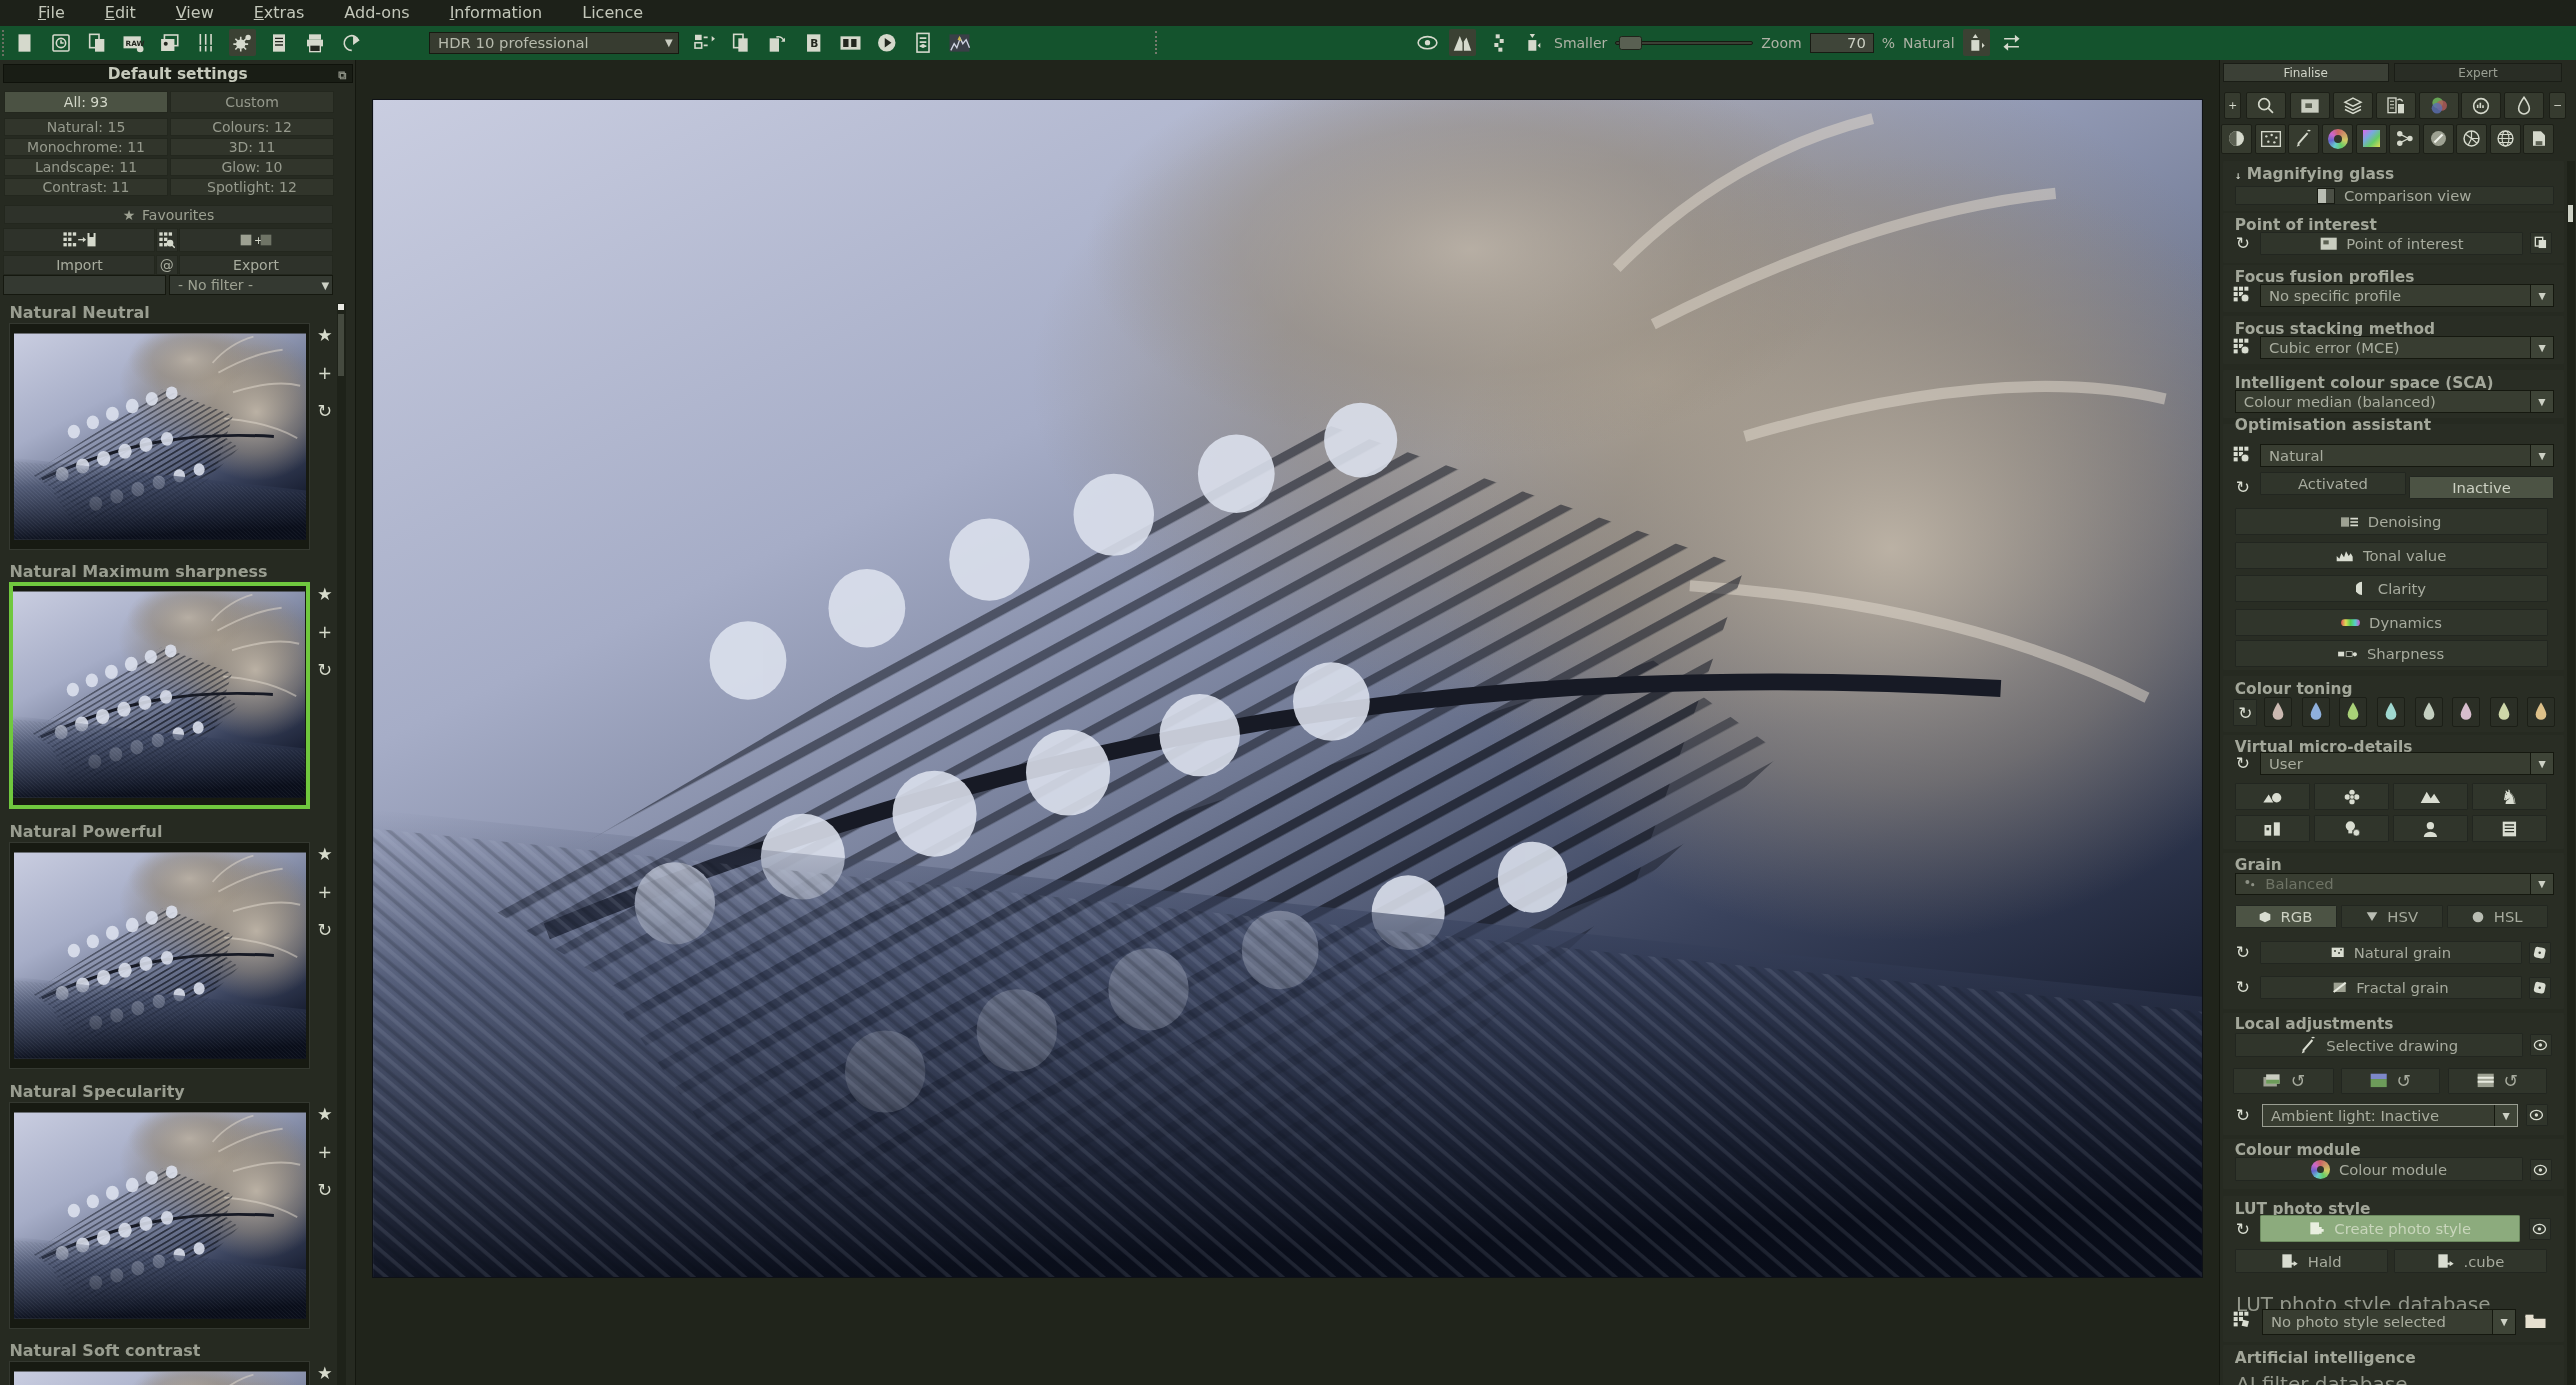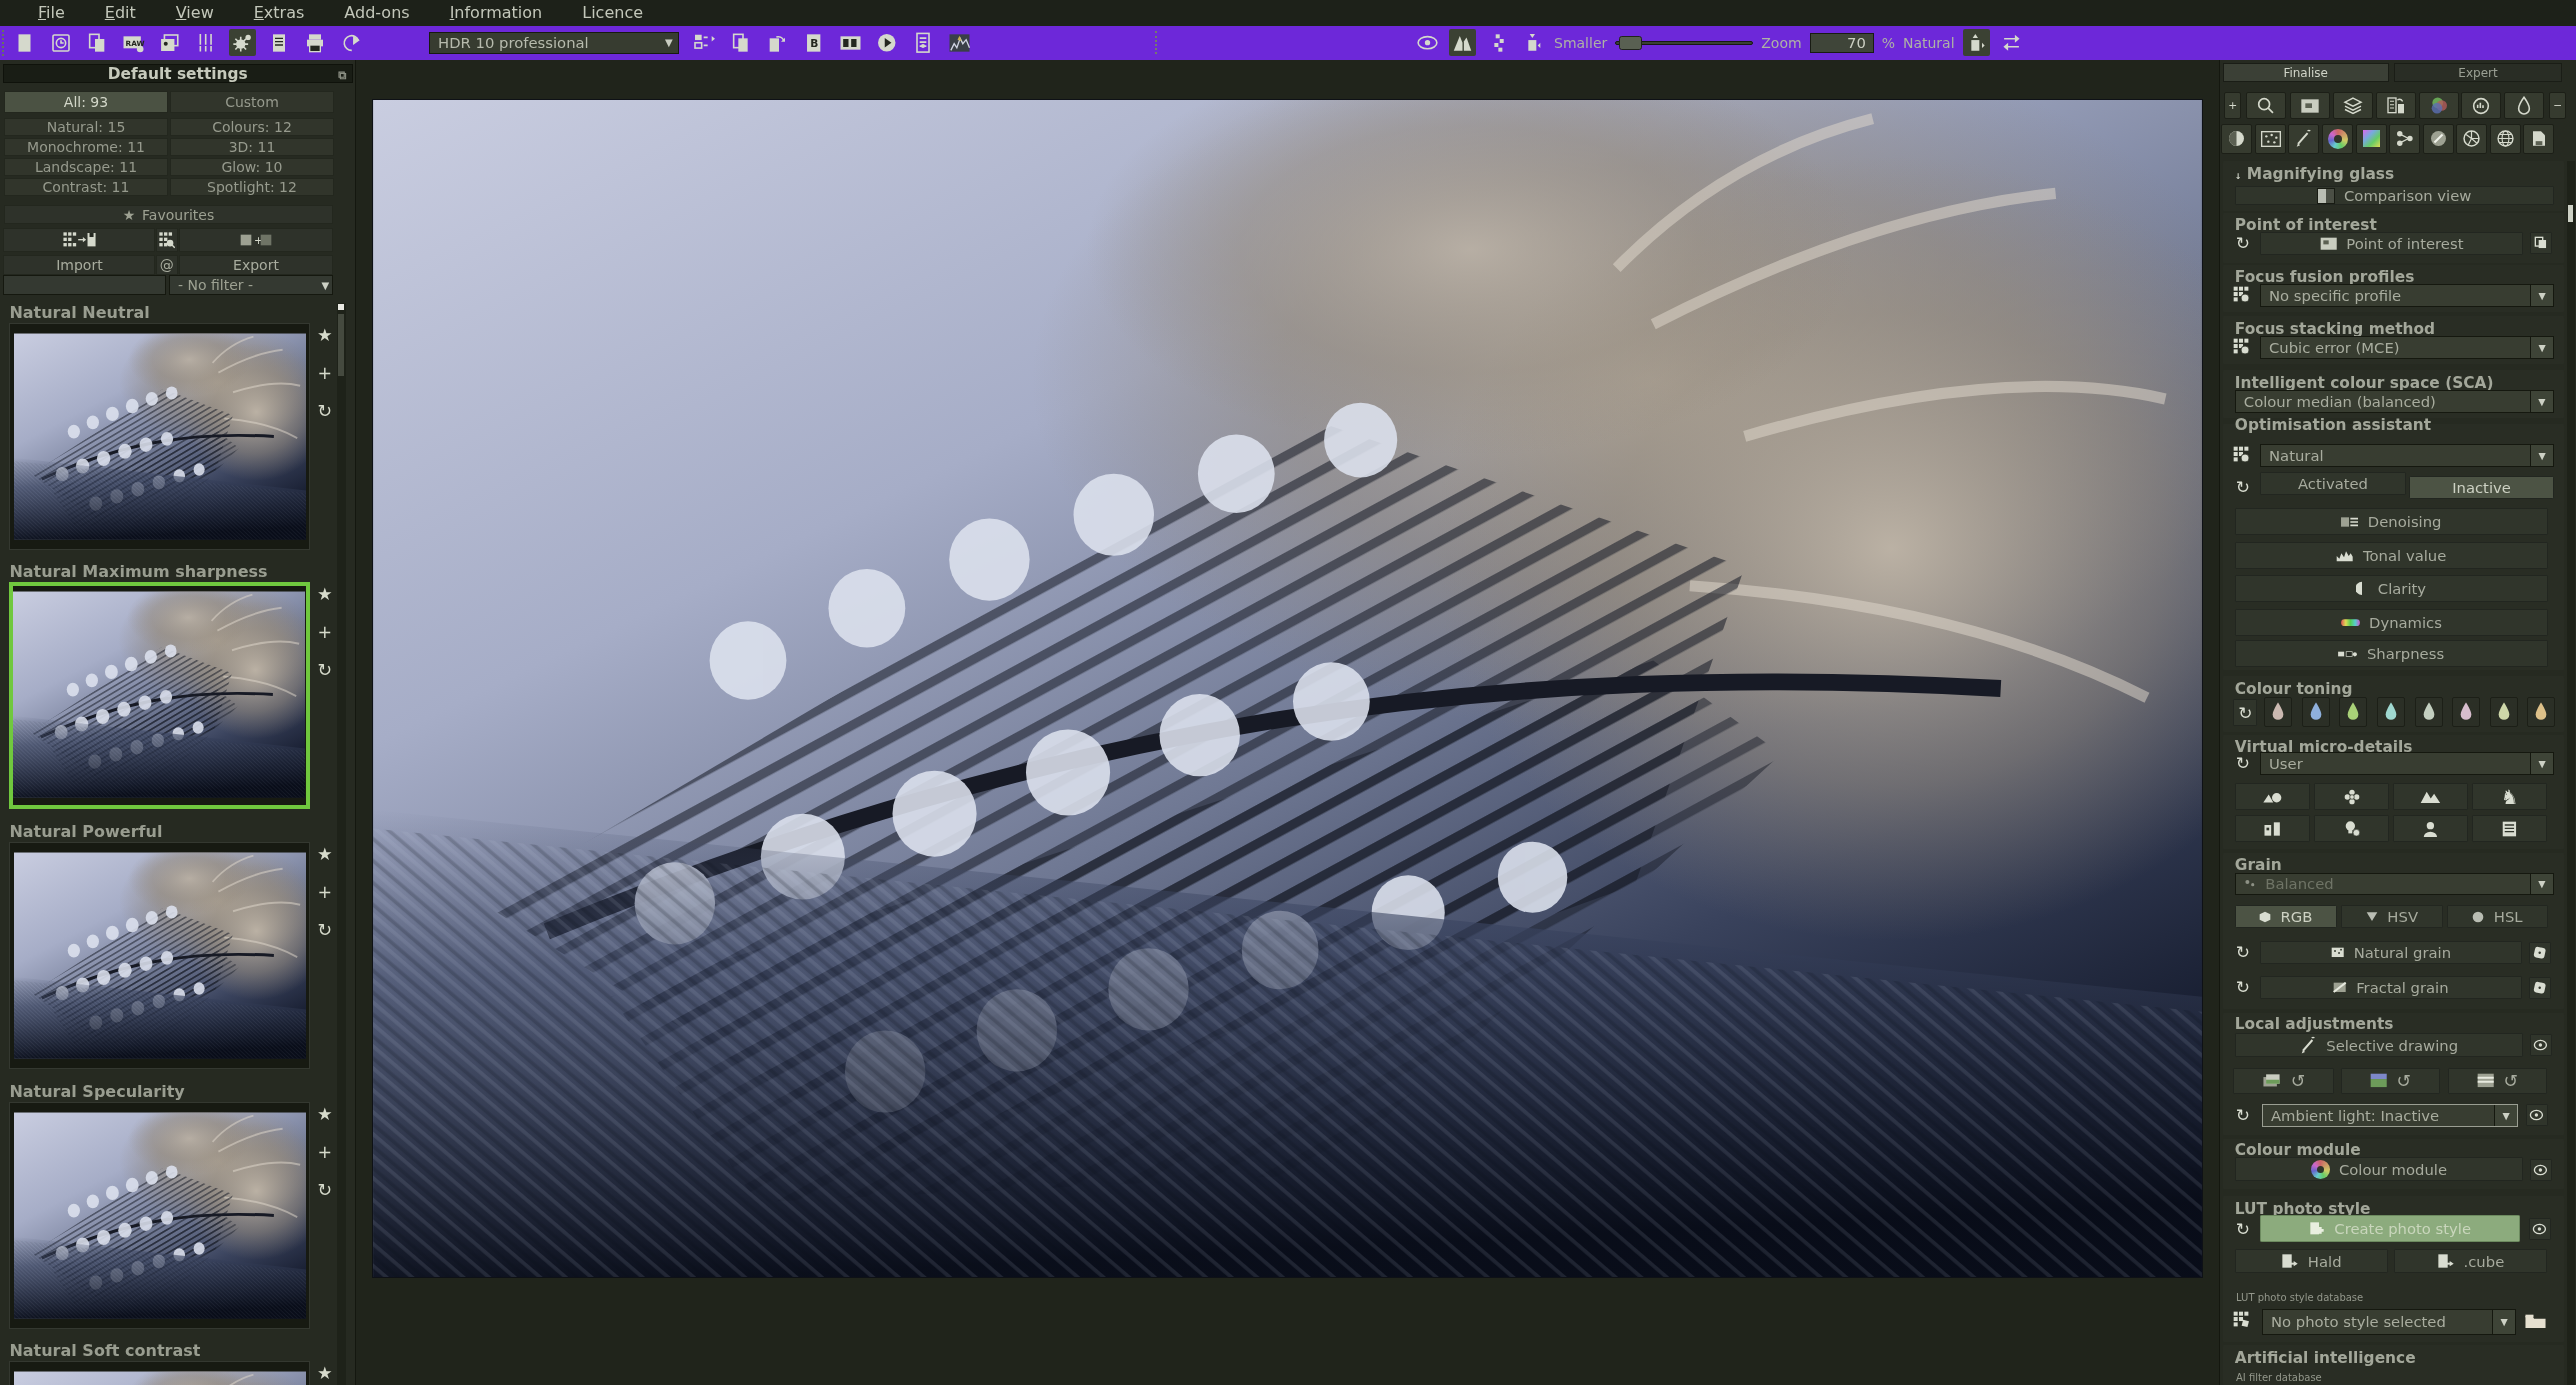--- a/index.html
+++ b/index.html
@@ -7,21 +7,21 @@
     font-family:"DejaVu Sans", sans-serif; }
 
   
   #menubar { position:absolute; top:0; left:0; width:2576px; height:25.5px;
     background:#1d2119; display:flex; align-items:center; gap:40px; padding-left:38px; }
   .menu-item { color:#c3c7ba; font-size:16px; display:inline-block; cursor:default; }
   .menu-item.accel::first-letter { text-decoration:underline; }
 
   
   #toolbar { position:absolute; top:25.5px; left:0; width:2576px; height:35px;
-    background:#6d28d9; border-bottom:1.3px solid #4e5843; }
+    background:#14532d; border-bottom:1.3px solid #4e5843; }
   .tb-grip { position:absolute; left:2px; top:4px; bottom:4px; width:0;
     border-left:2px dotted #6a6f62; }
   .tb-group { position:absolute; top:0; height:34px; display:flex; align-items:center; gap:9.4px; }
   .tb-icon { width:27px; height:27px; display:flex; align-items:center; justify-content:center;
     color:#d5d9cc; border-radius:2px; }
   .tb-icon.active { background:#3b4133; }
   .tb-icon svg { display:block; }
   .ic-fill { fill:#d5d9cc; } .ic-stroke { stroke:#d5d9cc; fill:none; stroke-width:2.4; }
   .tb-dd { position:absolute; left:429px; top:6.7px; width:250px; height:21.5px; background:#373c30;
     border:0.7px solid #171a11; color:#b7bbad; font-size:14.8px; display:flex; align-items:center;
@@ -87,21 +87,21 @@
   #right-panel { position:absolute; top:60px; left:2219px; width:357px; height:1325px;
     background:#262a21; border-left:0.7px solid #14170f; overflow:hidden; }
   .tab { position:absolute; top:3.4px; height:19px; font-size:12px; display:flex;
     align-items:center; justify-content:center; border:0.7px solid #1a1d16; }
   .tab.active { background:#3b4036; color:#d0d4c8; }
   .tab.inactive { background:#292d25; color:#9ba094; }
   .ibtn { position:absolute; background:#363b2f; border:0.7px solid #1c1f17; border-radius:2px;
     display:flex; align-items:center; justify-content:center; color:#d5d9cc; }
   .sec { position:absolute; left:2.7px; width:341px; background:#292d24; border-radius:1.3px; }
   .hdr { position:absolute; left:14.8px; color:#a3a79a; font-size:15.4px; font-weight:bold; white-space:nowrap; }
-  .sublabel { position:absolute; left:16px; color:#93978b; font-size:10px; }
+  .sublabel { position:absolute; left:16px; color:#93978b; font-size:20px; }
   .rbar { position:absolute; background:#30352b; border:0.7px solid #222620; border-radius:1.3px;
     display:flex; align-items:center; justify-content:center; gap:9.4px;
     color:#a7ab9e; font-size:14.8px; }
   .rbar.hl { background:#4c5344; color:#cdd1c3; }
   .rsq { position:absolute; width:21.5px; height:21.5px; display:flex; align-items:center;
     justify-content:center; color:#d9ddd1; font-size:17px; background:#30352b;
     border:0.7px solid #222620; border-radius:1.3px; }
   .rsq.plain { background:transparent; border:none; }
   .rdd { position:absolute; background:#383d31; border:0.7px solid #15180f; color:#a9ad9f;
     font-size:14.8px; display:flex; align-items:center; padding-left:8px; }

